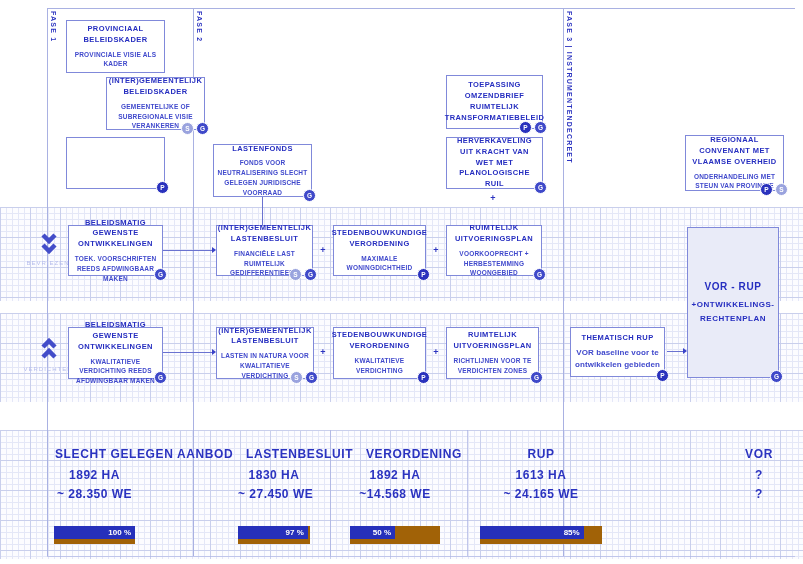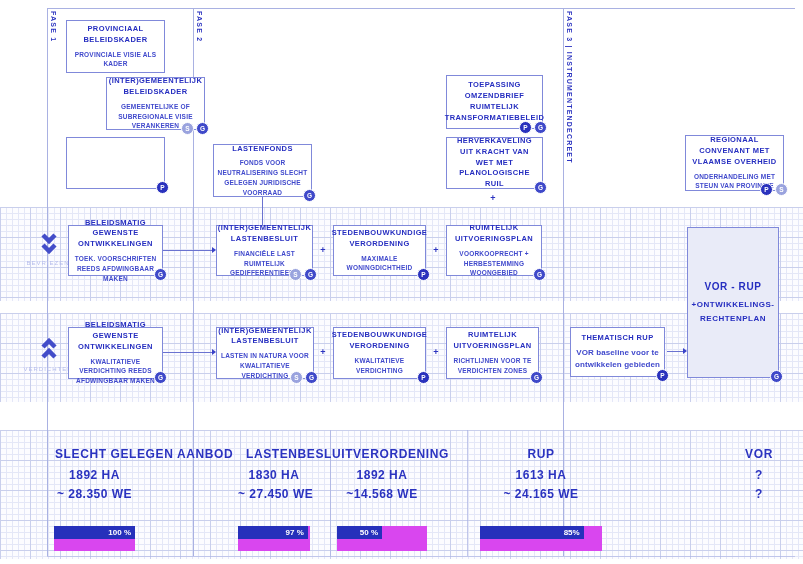--- a/index.html
+++ b/index.html
@@ -46,21 +46,21 @@
   .chev-label{position:absolute;font-size:6px;letter-spacing:1px;color:#b6bdec;width:56px;
               text-align:center;z-index:2;}
   
   .statcol{position:absolute;height:96px;}
   .stat-label{position:absolute;top:0;font-size:12px;font-weight:bold;letter-spacing:.6px;
               white-space:nowrap;color:#2b33c0;}
   .stat-label.center{left:0;width:100%;text-align:center;}
   .stat-ha,.stat-we{position:absolute;left:0;width:100%;text-align:center;font-size:12px;
                     font-weight:bold;letter-spacing:.5px;white-space:nowrap;color:#2b33c0;}
   .stat-ha{top:21px;} .stat-we{top:40px;}
-  .bar{position:absolute;top:79px;left:0;width:100%;height:25px;background:#d946ef;}
+  .bar{position:absolute;top:79px;left:0;width:100%;height:18px;background:#a16207;}
   .bar-fill{height:13px;background:#2630bb;color:#fff;font-size:8px;font-weight:bold;
             line-height:13px;text-align:right;padding-right:4px;box-sizing:border-box;white-space:nowrap;}
 </style>
 </head>
 <body>
 
 <div id="stage">
 
   <div class="band" style="top:207px;height:94px;"></div>
   <div class="band" style="top:313px;height:89px;"></div>
@@ -256,21 +256,21 @@
 
   <div class="statcol" style="left:238px;top:447px;width:72px;">
     <div class="stat-label" style="left:8px;">LASTENBESLUIT</div>
     <div class="stat-ha">1830 HA</div>
     <div class="stat-we">~ 27.450 WE</div>
     <div class="bar">
       <div class="bar-fill" style="width:97%">97 %</div>
     </div>
   </div>
 
-  <div class="statcol" style="left:337px;top:447px;width:90px;text-decoration:underline;">
+  <div class="statcol" style="left:350px;top:447px;width:90px;text-decoration:underline;">
     <div class="stat-label" style="left:16px;">VERORDENING</div>
     <div class="stat-ha">1892 HA</div>
     <div class="stat-we">~14.568 WE</div>
     <div class="bar">
       <div class="bar-fill" style="width:50%">50 %</div>
     </div>
   </div>
 
   <div class="statcol" style="left:480px;top:447px;width:80px;padding-left:42px;">
     <div class="stat-label center">RUP</div>

